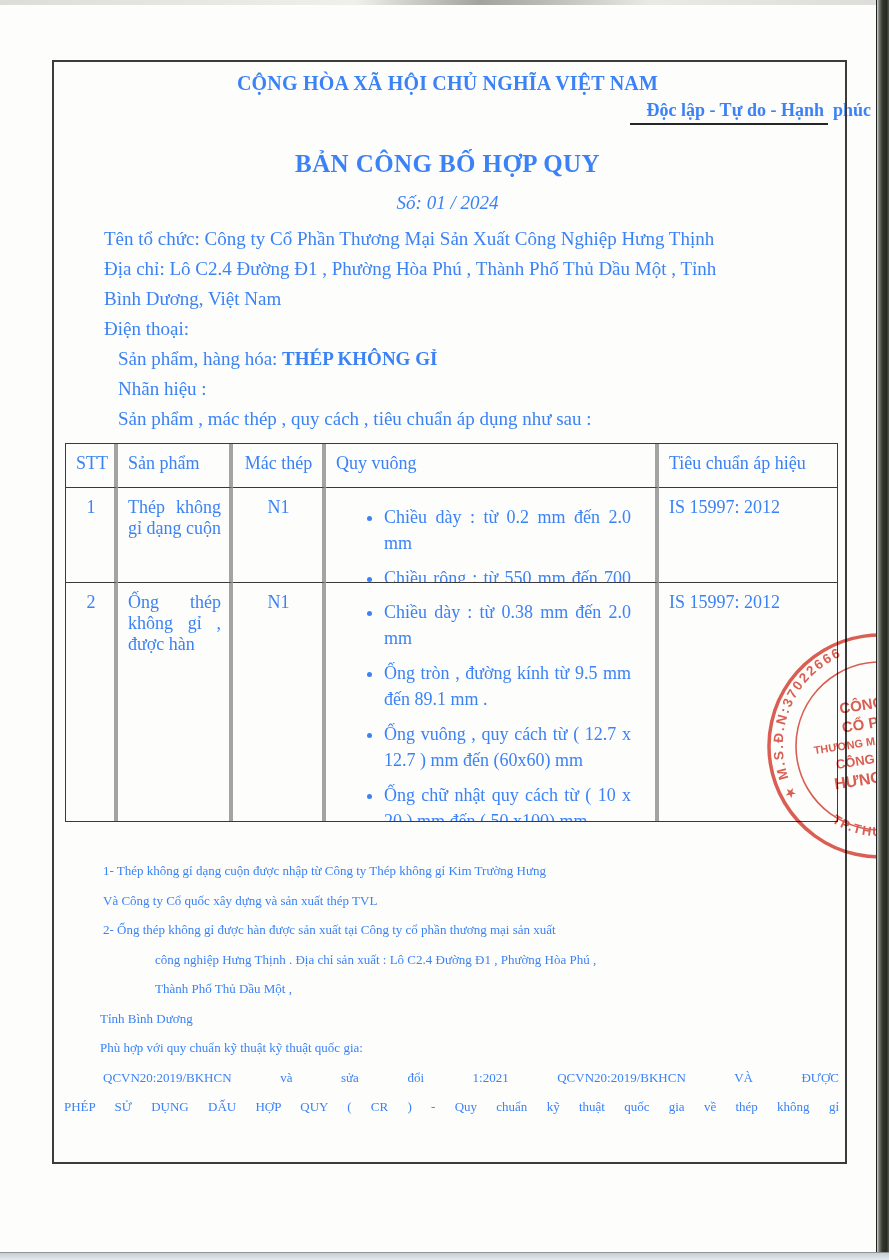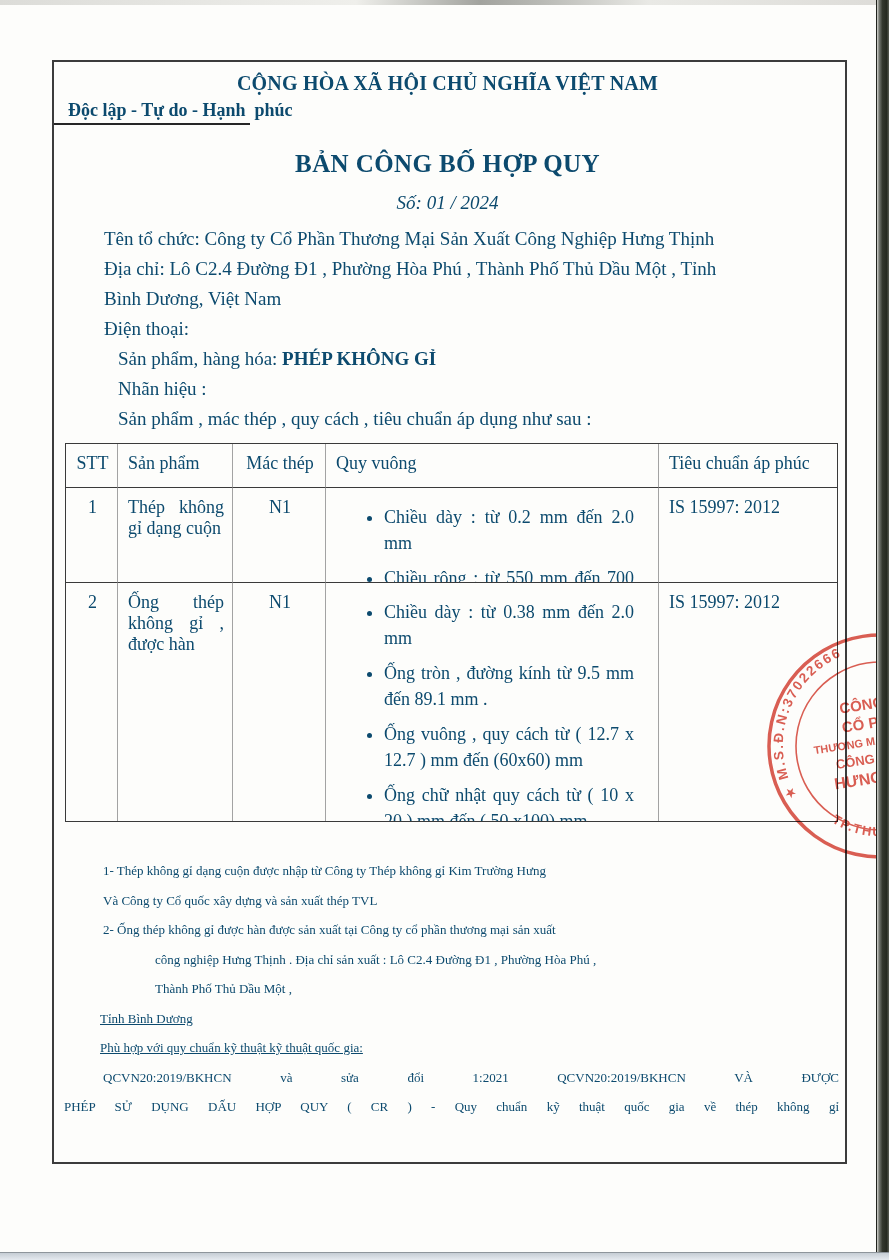--- a/index.html
+++ b/index.html
@@ -1,66 +1,66 @@
 <!DOCTYPE html>
 <html><head>
 <meta charset="utf-8">
 <style>
   html,body{margin:0;padding:0;background:#e9e9e6;}
   .page{
     position:relative; width:889px; height:1260px; margin:0 auto;
     background:#fdfdfb; overflow:hidden;
     font-family:"Liberation Serif","DejaVu Serif",serif;
-    color:#0c4a6e;
+    color:#3b82f6;
   }
   
   .scan-top{position:absolute;left:0;top:0;width:889px;height:5px;z-index:20;
     background:linear-gradient(to right,#dcdcd8,#efefeb 40%,#a2a39e 54%,#b9bab5 61%,#e9e9e5 73%,#dddcd8);}
   .scan-right{position:absolute;right:0;top:0;width:12px;height:1260px;z-index:20;
     background:linear-gradient(to right,#d8d8d3 0%,#767a73 18%,#34382f 45%,#262a21 80%,#5a5e55 100%);
     border-left:1px solid #20231d;}
   .scan-bottom{position:absolute;left:0;top:1252px;width:889px;height:8px;z-index:20;
     border-top:1px solid #8e959b;
     background:linear-gradient(to bottom,#c6cdd4,#eaeef3);}
   
   .frame{position:absolute;left:52px;top:60px;width:791px;height:1100px;
     border:2px solid #3c3c3c;z-index:1;}
   
   .nat-title{position:absolute;left:52px;top:72px;width:791px;text-align:center;
     font-weight:bold;font-size:20px;letter-spacing:.2px;}
-  .motto{position:absolute;left:52px;top:100px;width:791px;text-align:left;
-    font-weight:bold;font-size:18px;}
+  .motto{position:absolute;left:52px;top:100px;width:791px;text-align:right;
+    font-weight:bold;font-size:18px;padding-left:28px;}
   .motto .u{display:inline-block;border-bottom:2px solid #262626;padding:0 4px 2px 16px;}
   .motto .tail{padding-left:5px;}
   .doc-title{position:absolute;left:52px;top:150px;width:791px;text-align:center;
     font-weight:bold;font-size:25px;letter-spacing:.4px;}
   .doc-number{position:absolute;left:52px;top:192px;width:791px;text-align:center;
     font-size:19px;font-style:italic;}
   
   .info{position:absolute;left:104px;top:224px;width:736px;font-size:19px;line-height:30px;}
   .info .indent{margin-left:14px;}
   .bold{font-weight:bold;}
   
   .doc-table{position:absolute;left:65px;top:443px;width:773px;z-index:2;
     display:grid;grid-template-columns:52px 115px 93px 333px 1fr;
     grid-template-rows:44px 95px 238px;
     border:1.5px solid #3a3a3a;font-size:18px;box-sizing:border-box;}
-  .cell{border-right:1px solid #a3a3a3;border-bottom:1px solid #3a3a3a;
+  .cell{border-right:4px solid #a3a3a3;border-bottom:1px solid #3a3a3a;
     padding:9px 8px 4px 10px;box-sizing:border-box;overflow:hidden;}
   .cell.last-col{border-right:none;}
   .cell.last-row{border-bottom:none;}
   .cell.center{text-align:center;}
   .cell.justify{text-align:justify;}
   .cell ul{margin:2px 0 0 0;padding-left:48px;}
   .cell li{margin:7px 12px 9px 0;line-height:26px;text-align:justify;padding-right:4px;}
   
   .notes{position:absolute;left:64px;top:856px;width:775px;font-size:13px;line-height:29.5px;z-index:2;}
   .ml39{margin-left:39px;}
   .ml67{margin-left:91px;}
-  .ml36{margin-left:36px;text-decoration:underline;}
+  .ml36{margin-left:36px;}
   .jfull{text-align:justify;text-align-last:justify;}
   
   .stamp{position:absolute;left:762px;top:628px;width:236px;height:236px;z-index:5;
     opacity:.88;mix-blend-mode:multiply;transform:rotate(-9deg);}
   .stamp text{font-family:"Liberation Sans","DejaVu Sans",sans-serif;font-weight:bold;}
 </style>
 </head>
 <body>
 
 <div class="page">
@@ -73,32 +73,32 @@
   </div>
   <div class="doc-title">BẢN CÔNG BỐ HỢP QUY</div>
   <div class="doc-number">Số: 01 / 2024</div>
 
   <div class="info">
     <div>Tên tổ chức: Công ty Cổ Phần Thương Mại Sản Xuất Công Nghiệp Hưng Thịnh</div>
     <div>Địa chỉ: Lô C2.4 Đường Đ1 , Phường Hòa Phú , Thành Phố Thủ Dầu Một , Tỉnh</div>
     <div>Bình Dương, Việt Nam</div>
     <div>Điện thoại:</div>
     <div class="indent">
-      <span>Sản phẩm, hàng hóa: </span><span class="bold">PHÉP KHÔNG GỈ</span>
+      <span>Sản phẩm, hàng hóa: </span><span class="bold">THÉP KHÔNG GỈ</span>
     </div>
     <div class="indent">Nhãn hiệu :</div>
     <div class="indent">Sản phẩm , mác thép , quy cách , tiêu chuẩn áp dụng như sau :</div>
   </div>
 
   <div class="doc-table">
     <div class="cell center">STT</div>
     <div class="cell">Sản phẩm</div>
     <div class="cell center">Mác thép</div>
     <div class="cell">Quy vuông</div>
-    <div class="cell last-col">Tiêu chuẩn áp phúc</div>
+    <div class="cell last-col">Tiêu chuẩn áp hiệu</div>
 
     <div class="cell center">1</div>
     <div class="cell justify">Thép không gỉ dạng cuộn</div>
     <div class="cell center">N1</div>
     <div class="cell">
       <ul>
         <li>Chiều dày : từ 0.2 mm đến 2.0 mm</li>
         <li>Chiều rộng : từ 550 mm đến 700 mm</li>
       </ul>
     </div>

